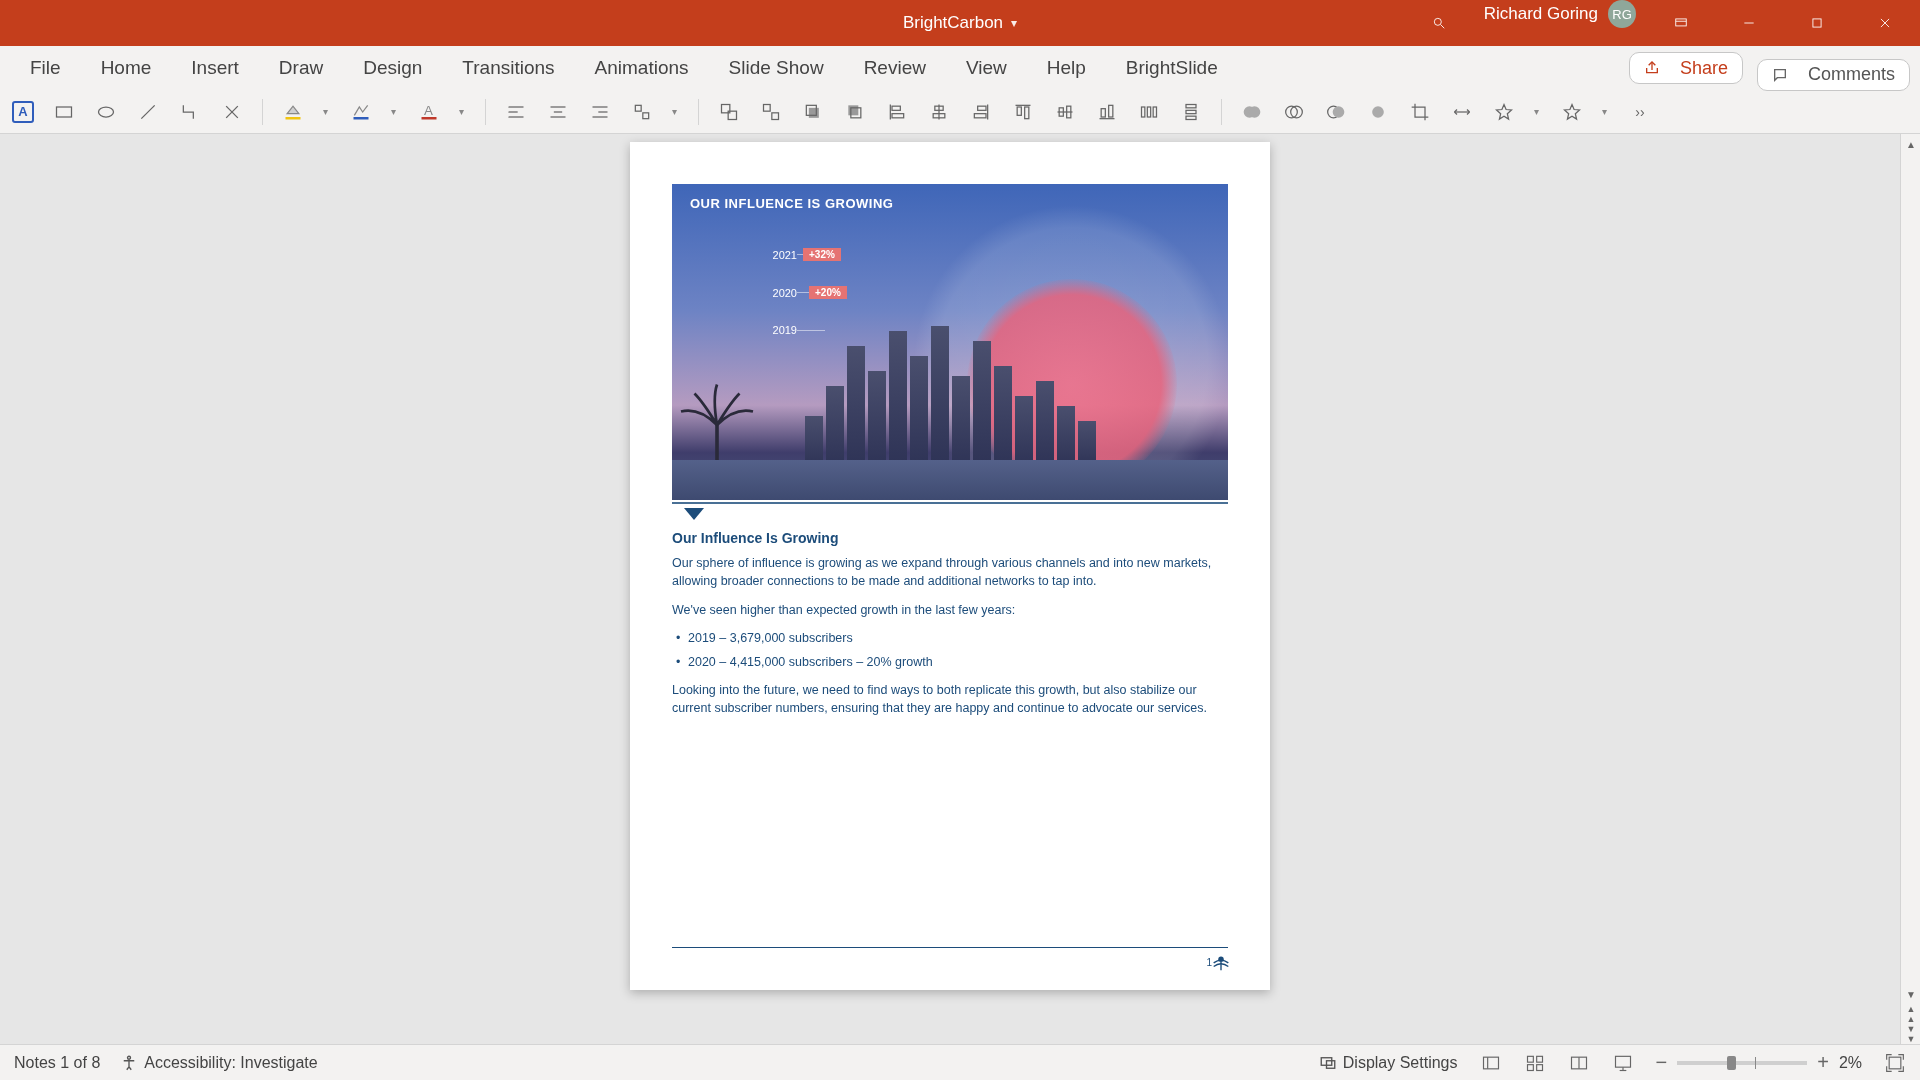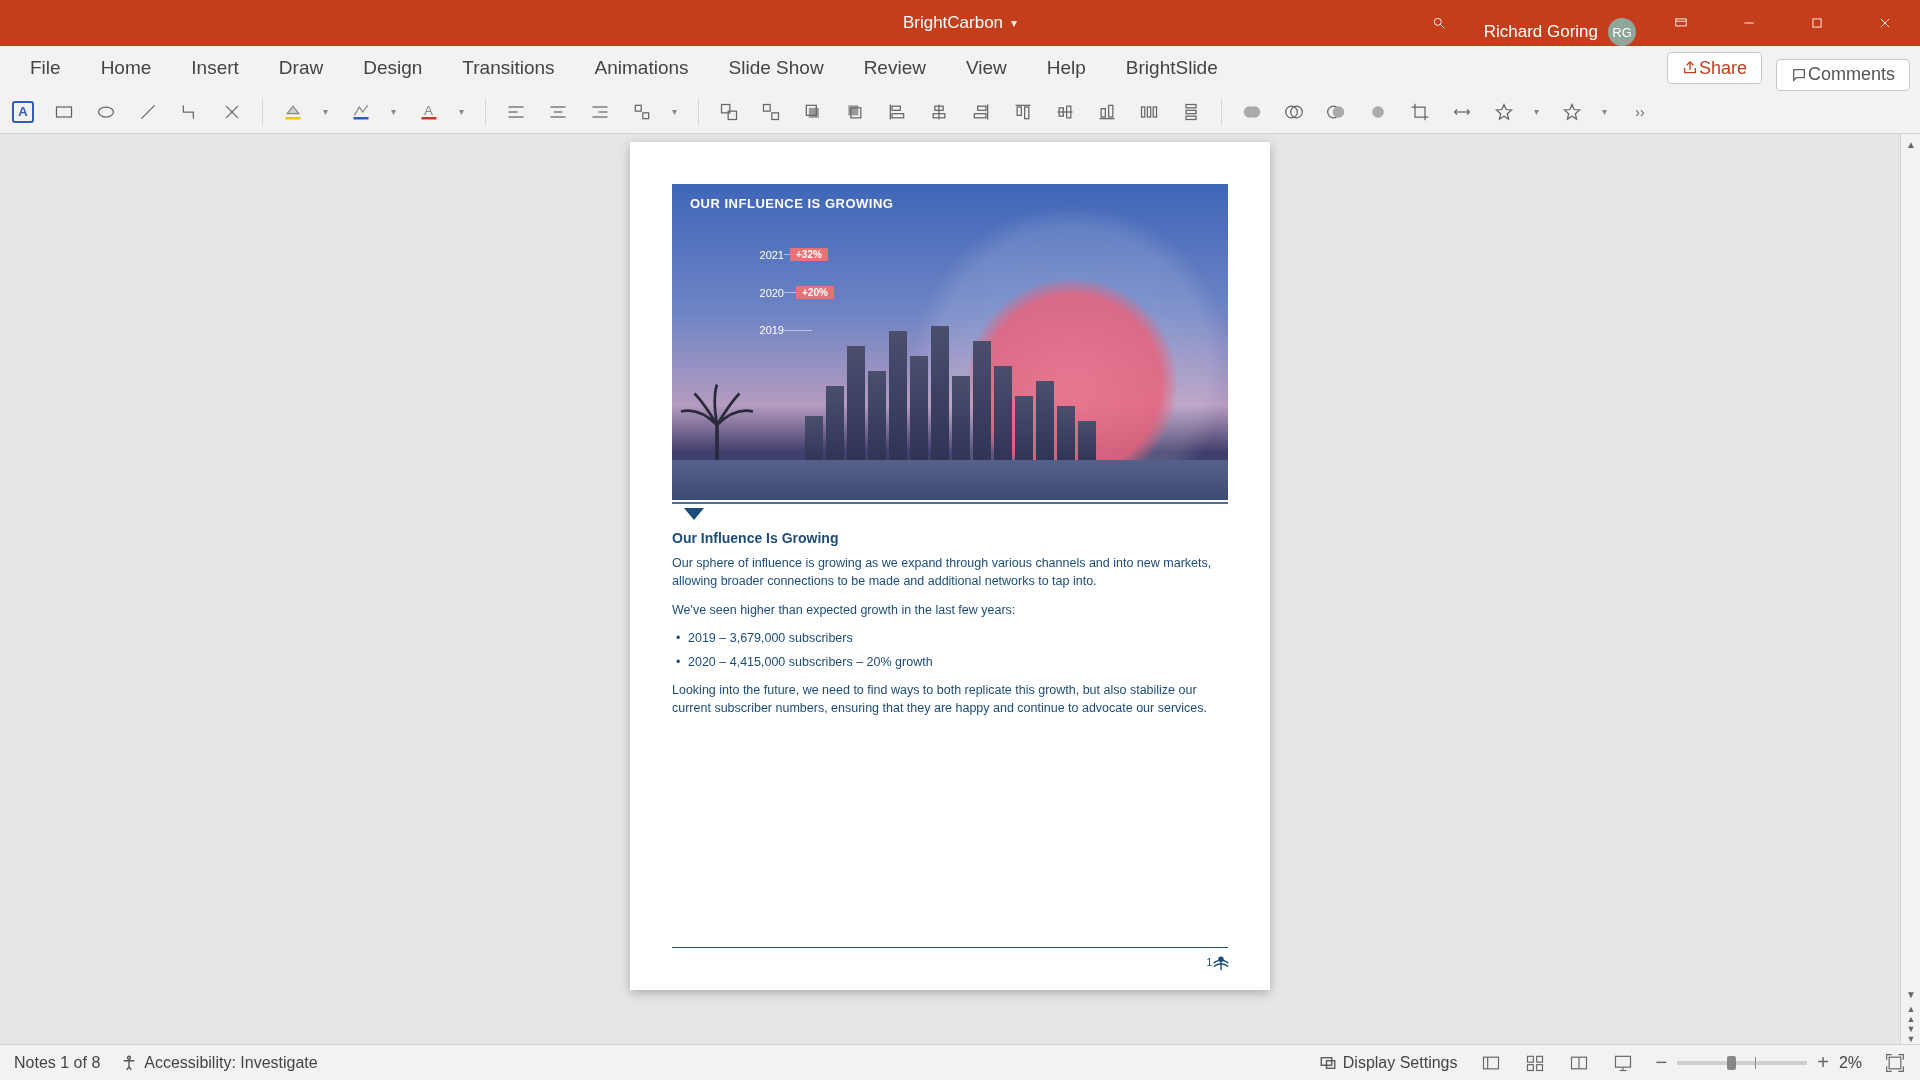--- a/index.html
+++ b/index.html
@@ -2,31 +2,31 @@
 <html><head>
 <meta charset="utf-8">
 <style>
 * { margin:0; padding:0; box-sizing:border-box; font-family:"Segoe UI",Arial,sans-serif; }
 body { background:#e6e6e6; width:1920px; height:1080px; overflow:hidden; position:relative; }
 
 
 .titlebar { height:46px; background:#c43e1c; display:flex; align-items:center; color:#fff; position:relative; }
 .title-center { position:absolute; left:50%; transform:translateX(-50%); display:flex; align-items:center; gap:8px; font-size:17px; }
 .title-center .chev { font-size:12px; opacity:.9; }
-.title-right { margin-left:auto; display:flex; align-items:flex-end; gap:22px; padding-right:12px; }
+.title-right { margin-left:auto; display:flex; align-items:flex-start; gap:22px; padding-right:12px; }
 .user-area { display:flex; align-items:center; gap:10px; font-size:17px; }
 .avatar { width:28px; height:28px; border-radius:50%; background:#8fa79a; color:#fff; display:flex; align-items:center; justify-content:center; font-size:13px; }
 .win-btn { width:46px; height:46px; display:flex; align-items:center; justify-content:center; font-size:13px; }
 .win-btn svg { width:14px; height:14px; stroke:#fff; stroke-width:1.5; fill:none; }
 
 
 .ribbon-tabs { height:44px; background:#f3f2f1; display:flex; align-items:center; padding:0 10px; font-size:19px; color:#444; gap:0; }
 .ribbon-tabs .tab { padding:8px 20px; height:100%; display:flex; align-items:center; cursor:default; }
 .ribbon-right { margin-left:auto; display:flex; gap:14px; align-items:center; }
-.share-btn,.comments-btn { border:1px solid #c7c7c7; border-radius:4px; height:32px; padding:0 14px; display:flex; align-items:center; gap:1px; font-size:18px; background:#fff; }
+.share-btn,.comments-btn { border:1px solid #c7c7c7; border-radius:10px; height:32px; padding:0 14px; display:flex; align-items:center; gap:20px; font-size:18px; background:#fff; }
 .share-btn { color:#c43e1c; }
 .comments-btn { color:#555;margin-top:13px; }
 
 
 .qat { height:44px; background:#f3f2f1; border-bottom:1px solid #d4d4d4; display:flex; align-items:center; padding:0 12px; gap:18px; }
 .qat .ic { width:24px; height:24px; display:flex; align-items:center; justify-content:center; color:#666; }
 .qat .ic svg { width:20px; height:20px; stroke:#666; stroke-width:1.5; fill:none; }
 .qat .ic.textbox { border:2px solid #2f5dbb; border-radius:3px; color:#2f5dbb; font-size:13px; font-weight:bold; width:22px; height:22px; }
 .qat .drop { width:8px; color:#888; font-size:10px; }
 .qat .sep { width:1px; height:26px; background:#d4d4d4; }
@@ -39,21 +39,21 @@
 .scrollbar-v .down { bottom:40px; }
 .scrollbar-v .prev { bottom:20px; }
 .scrollbar-v .next { bottom:0; }
 
 
 .page { position:absolute; left:50%; top:8px; transform:translateX(-50%); width:640px; height:848px; background:#fff; box-shadow:0 3px 10px rgba(0,0,0,.25); }
 .slide-img { position:absolute; left:42px; top:42px; width:556px; height:316px; background:linear-gradient(180deg,#3f66b8 0%,#6d83c4 40%,#b59bc0 70%,#3f3d6b 85%,#4b5a80 100%); overflow:hidden; }
 .slide-img .ring1{ position:absolute; width:320px; height:320px; border-radius:50%; background:radial-gradient(circle,rgba(255,255,255,.18) 0%,rgba(255,255,255,.12) 60%,rgba(255,255,255,0) 70%); left:240px; top:20px;}
 .slide-img .ring2{ position:absolute; width:210px; height:210px; border-radius:50%; background:radial-gradient(circle,#f06d86 0%,#e7637c 60%,rgba(231,99,124,0) 72%); left:295px; top:95px; opacity:.85;}
 .slide-img .title { position:absolute; left:18px; top:12px; color:#fff; font-size:13px; letter-spacing:.5px; font-weight:600; }
-.row { position:absolute; left:82px; display:flex; align-items:center; gap:0; color:#fff; font-size:11px; }
+.row { position:absolute; left:95px; display:flex; align-items:center; gap:0; color:#fff; font-size:11px; }
 .row .yr { width:30px; text-align:right; }
 .row .line { height:1px; background:rgba(255,255,255,.5); }
 .row .pct { background:#e57373; color:#fff; font-size:10px; font-weight:bold; padding:1px 6px; }
 .row.r1 { top:64px; } .row.r1 .line{ width:6px;}
 .row.r2 { top:102px; } .row.r2 .line{ width:12px;}
 .row.r3 { top:140px; } .row.r3 .line{ width:28px;}
 .skyline { position:absolute; bottom:34px; left:0; right:0; height:140px; display:flex; align-items:flex-end; justify-content:center; gap:3px; }
 .bld { background:linear-gradient(180deg,#4a4f6e,#2e3356); width:18px; }
 .water { position:absolute; bottom:0; left:0; right:0; height:40px; background:linear-gradient(180deg,#54618a,#3e4a70); }
 .palm { position:absolute; left:-10px; bottom:30px; width:110px; height:90px; }

